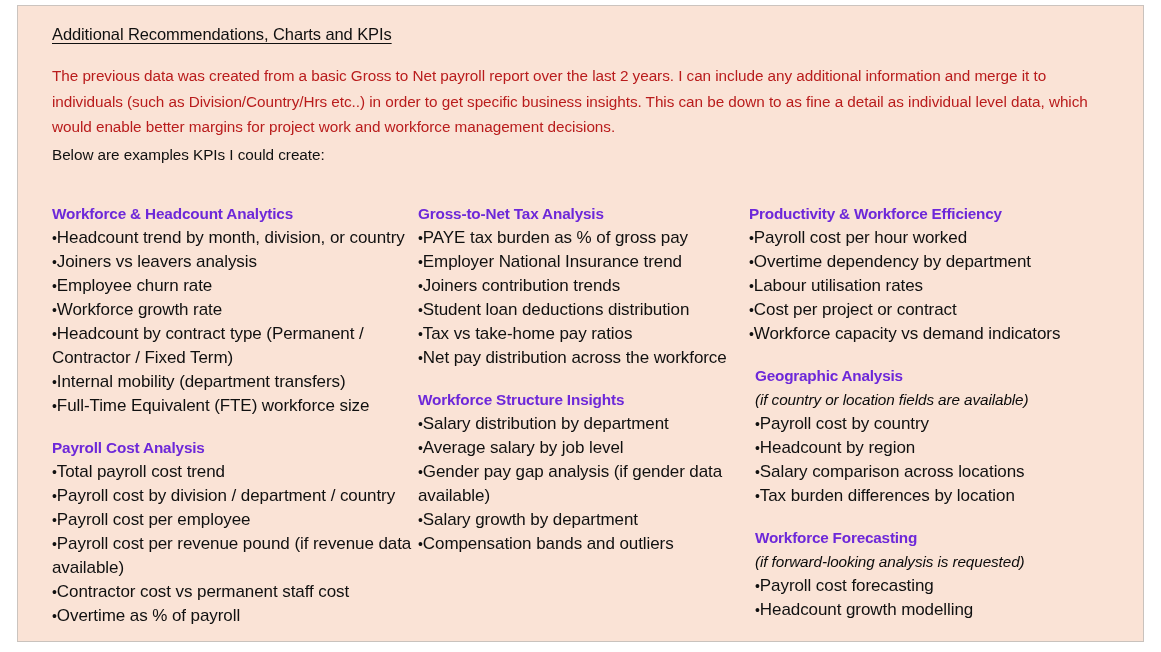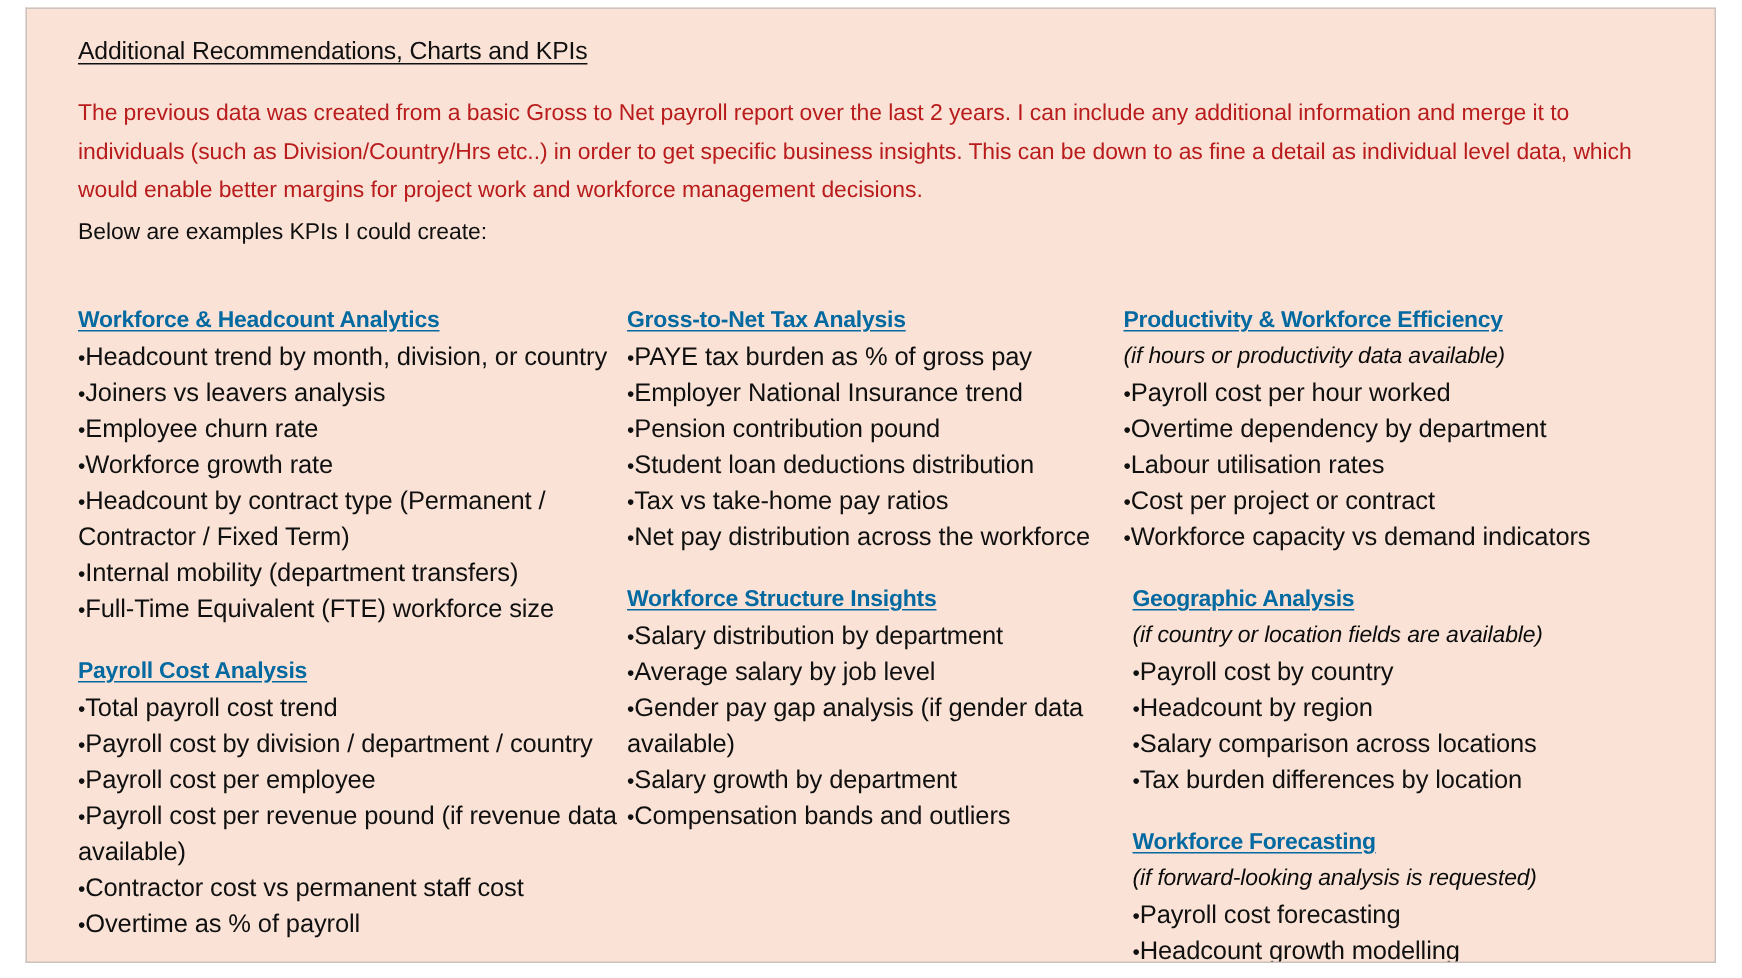--- a/index.html
+++ b/index.html
@@ -76,22 +76,21 @@
   #col2 { left: 400px; width: 330px; }
   #col3 { left: 731px; width: 360px; }
 
   .block { margin-bottom: 0; }
   .block + .block { margin-top: 18px; }
 
   .block-head {
     font-size: 15.3px;
     line-height: 24px;
     font-weight: bold;
-    color: #0369a1;
-    text-decoration: underline;
+    color: #6d28d9;
     text-underline-offset: 2px;
     letter-spacing: -0.15px;
   }
   .block-sub {
     font-size: 15.3px;
     line-height: 24px;
     font-style: italic;
     color: #0b0b0b;
     letter-spacing: -0.1px;
   }
@@ -151,41 +150,40 @@
               <li>Overtime as % of payroll</li>
             </ul>
           </div>
         </div>
       <div class="col" id="col2">
           <div class="block">
             <div class="block-head">Gross-to-Net Tax Analysis</div>
             <ul class="bullets">
               <li>PAYE tax burden as % of gross pay</li>
               <li>Employer National Insurance trend</li>
-              <li>Pension contribution pound</li>
+              <li>Joiners contribution trends</li>
               <li>Student loan deductions distribution</li>
               <li>Tax vs take-home pay ratios</li>
               <li>Net pay distribution across the workforce</li>
             </ul>
           </div>
           <div class="block">
             <div class="block-head">Workforce Structure Insights</div>
             <ul class="bullets">
               <li>Salary distribution by department</li>
               <li>Average salary by job level</li>
               <li>Gender pay gap analysis (if gender data available)</li>
               <li>Salary growth by department</li>
               <li>Compensation bands and outliers</li>
             </ul>
           </div>
         </div>
       <div class="col" id="col3">
           <div class="block">
             <div class="block-head">Productivity &amp; Workforce Efficiency</div>
-            <div class="block-sub">(if hours or productivity data available)</div>
             <ul class="bullets">
               <li>Payroll cost per hour worked</li>
               <li>Overtime dependency by department</li>
               <li>Labour utilisation rates</li>
               <li>Cost per project or contract</li>
               <li>Workforce capacity vs demand indicators</li>
             </ul>
           </div>
           <div class="block indented">
             <div class="block-head">Geographic Analysis</div>

